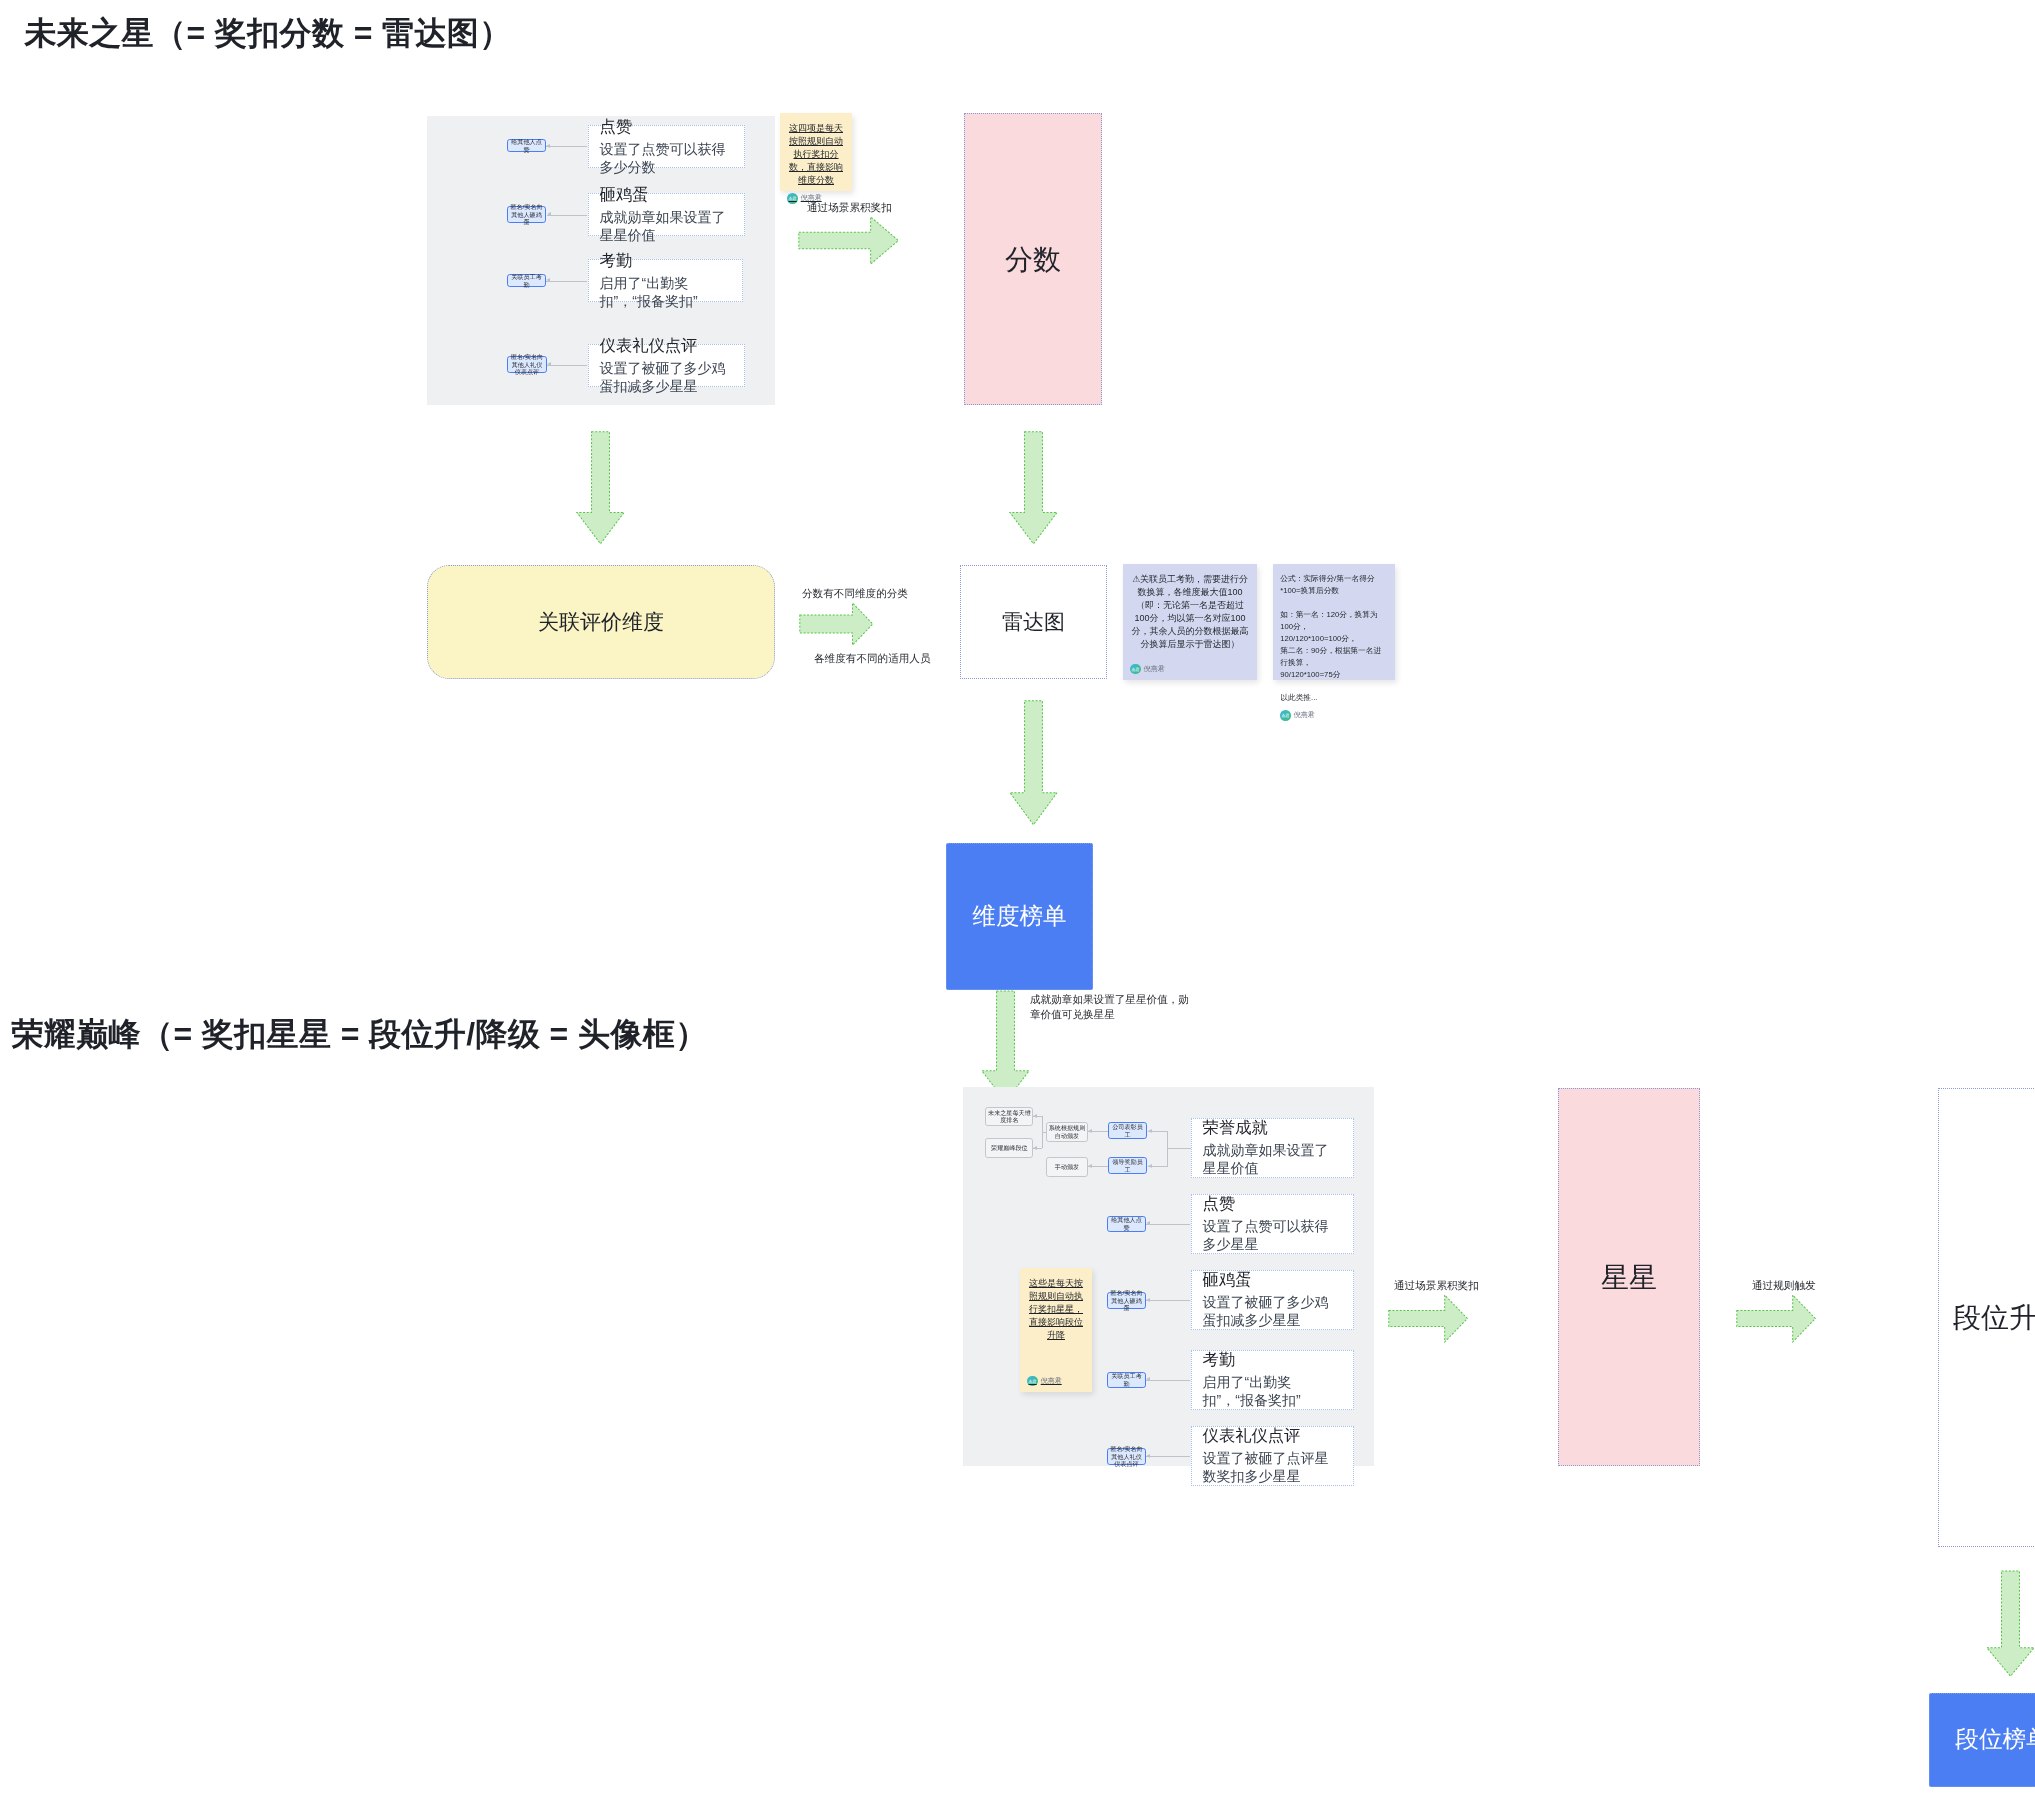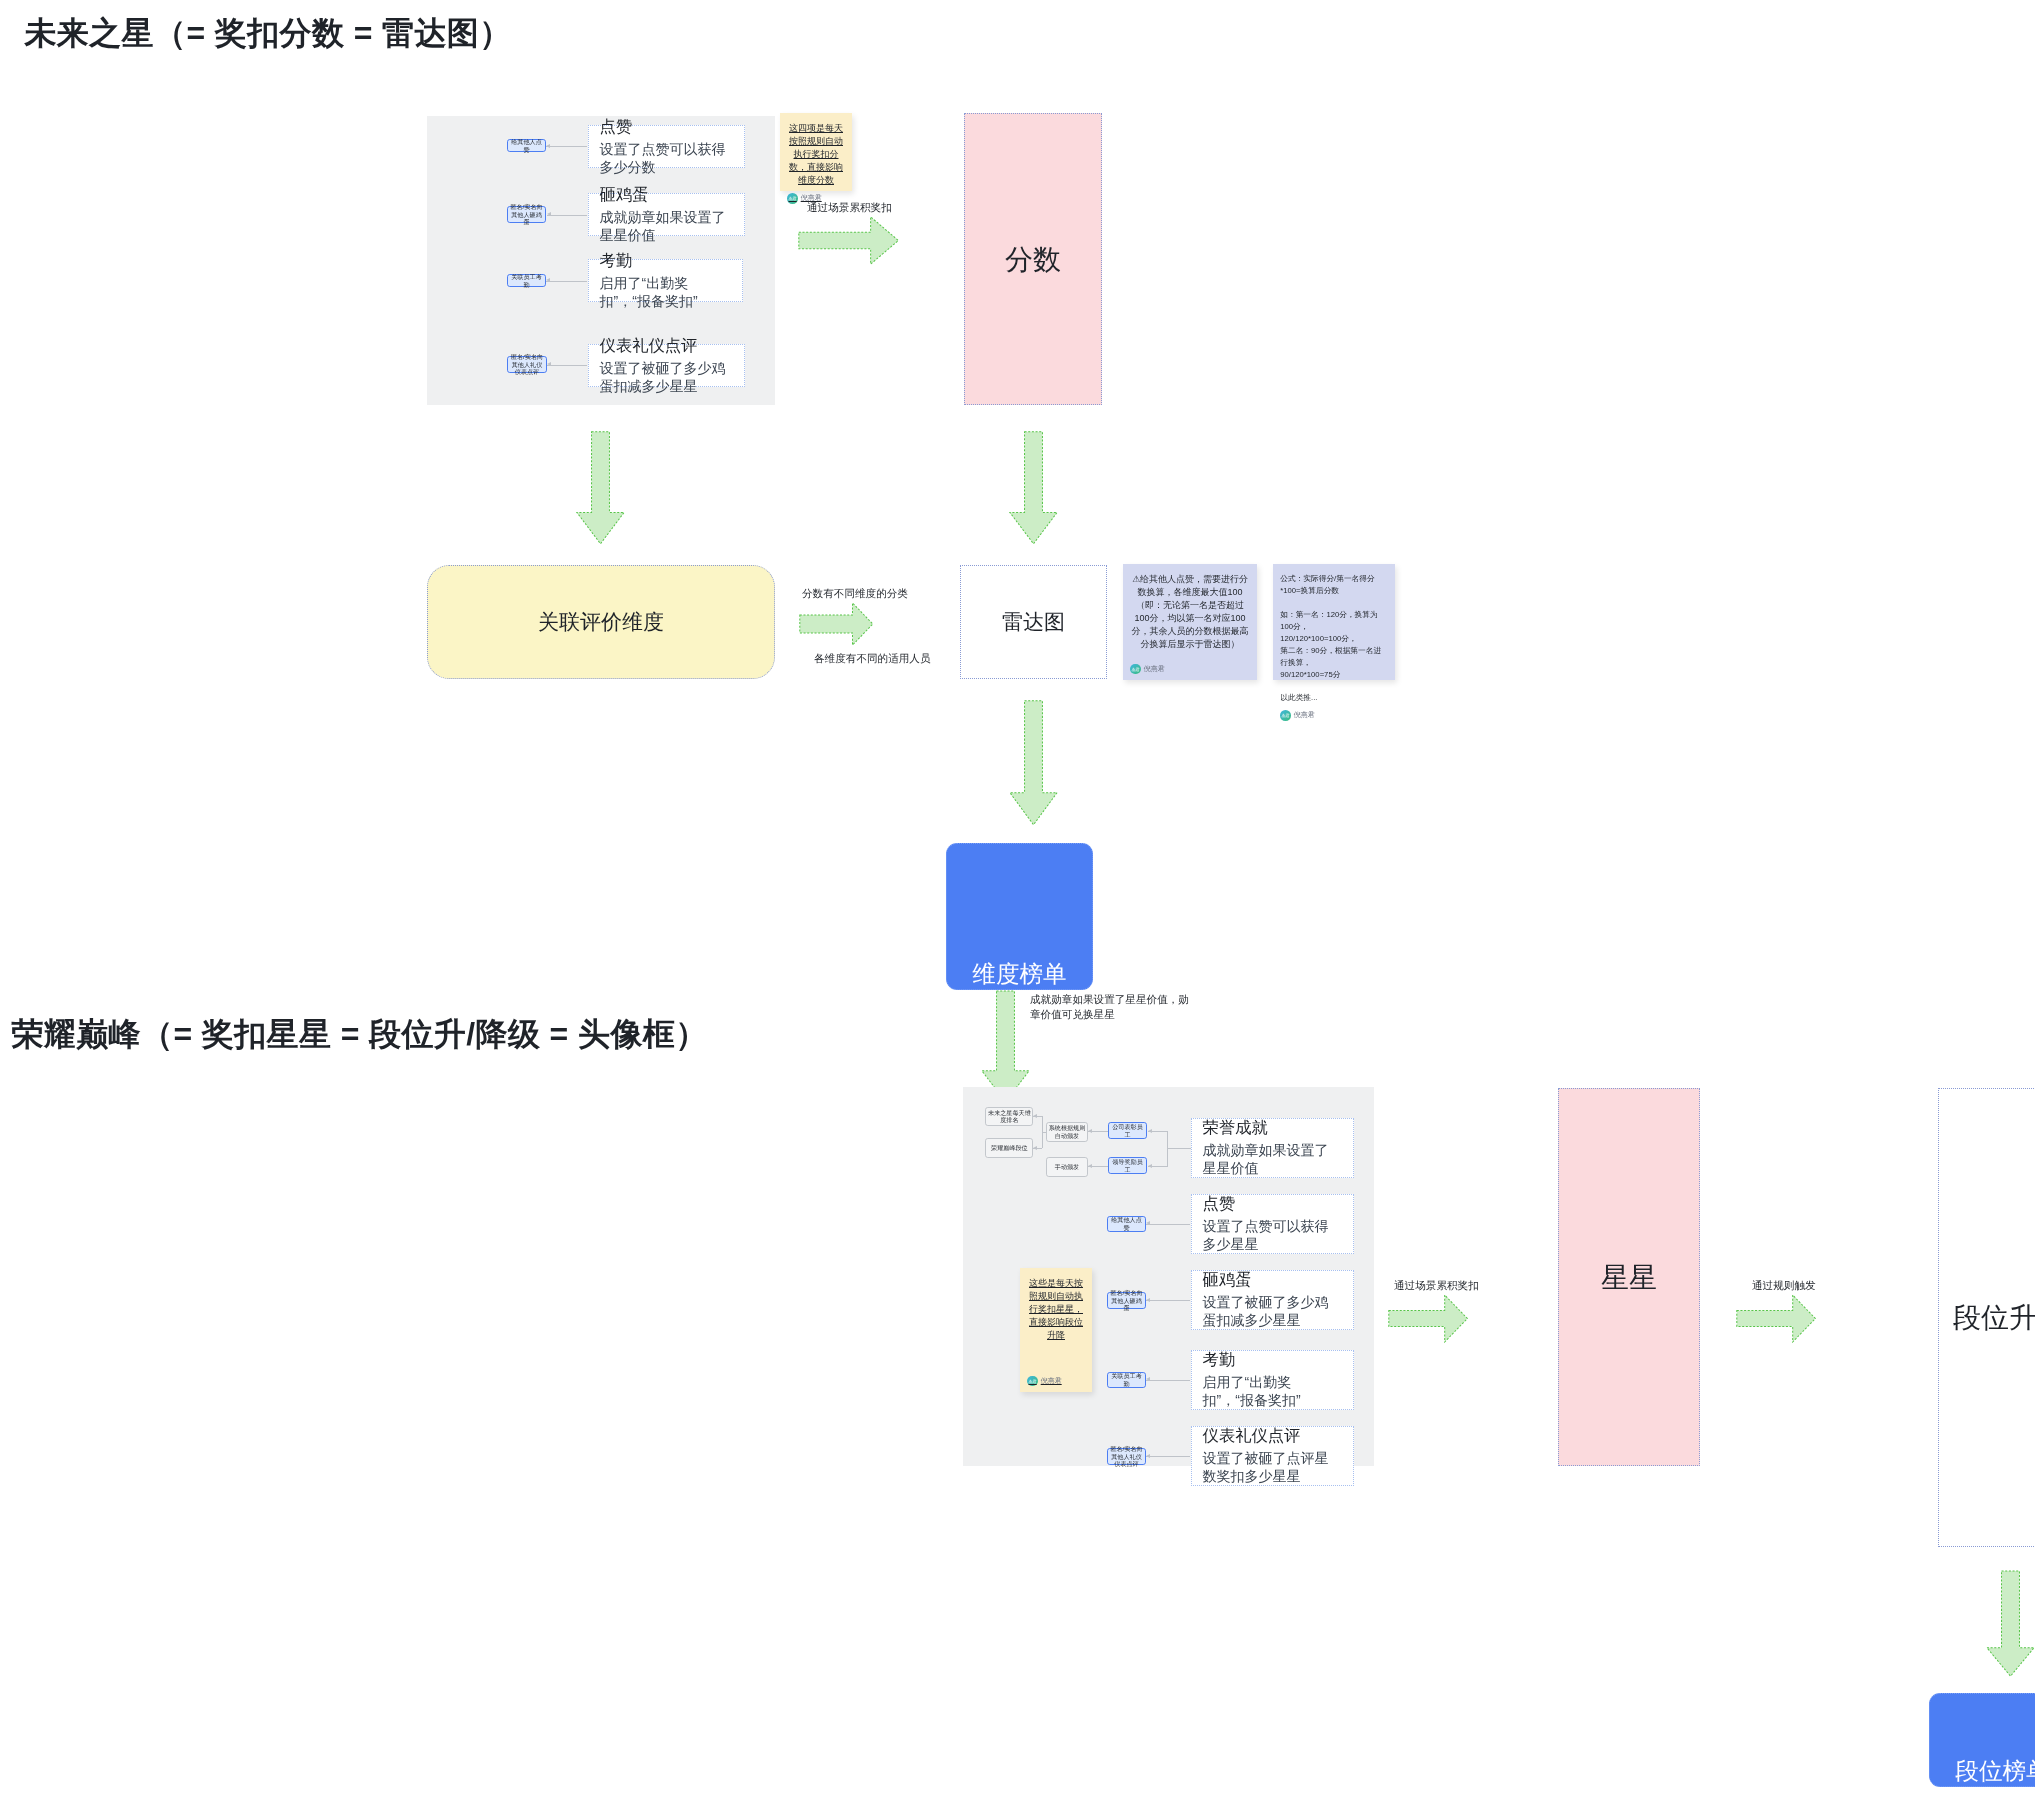--- a/index.html
+++ b/index.html
@@ -38,22 +38,21 @@
   }
   .stage.pink{background:#fbdadd;}
   .stage.yellow{background:#fbf5c6;}
   .stage.white{background:#ffffff;}
   .stage-label{font-size:28px;color:#1f2329;font-weight:normal;}
   .stage-label.small{font-size:21px;}
 
   .stage.solid-blue{
     background:#4c7ef3;
     border:0.8px dotted #7ba0f7;
-    border-radius:11px;
-    align-items:flex-end;
+    border-radius:2px;
   }
   .stage.solid-blue .stage-label{color:#ffffff;font-size:23.6px;}
 
   
   .cluster{
     background:#eff0f1;
     box-sizing:border-box;
   }
 
   
@@ -226,21 +225,21 @@
     </svg>
   </div>
   <div class="garrow-label abs" style="left:802px; top:586px;">分数有不同维度的分类</div>
   <div class="garrow-label abs" style="left:802px; top:651px;margin-left:12px;">各维度有不同的适用人员</div>
 
   <div class="stage white abs" style="left:960px; top:565px; width:147px; height:114px;">
     <span class="stage-label small">雷达图</span>
   </div>
 
   <div class="sticky purple abs" style="left:1123px; top:564px; width:134px; height:116px;">
-    <div class="body">⚠给其他人点赞，需要进行分数换算，各维度最大值100（即：无论第一名是否超过100分，均以第一名对应100分，其余人员的分数根据最高分换算后显示于雷达图）</div>
+    <div class="body">⚠关联员工考勤，需要进行分数换算，各维度最大值100（即：无论第一名是否超过100分，均以第一名对应100分，其余人员的分数根据最高分换算后显示于雷达图）</div>
     <div class="author">
       <span class="avatar">燕君</span>
       <span>倪燕君</span>
     </div>
   </div>
 
   <div class="sticky purple abs" style="left:1273px; top:564px; width:122px; height:116px;">
     <div class="body left">公式：实际得分/第一名得分*100=换算后分数
 
 如：第一名：120分，换算为100分，

